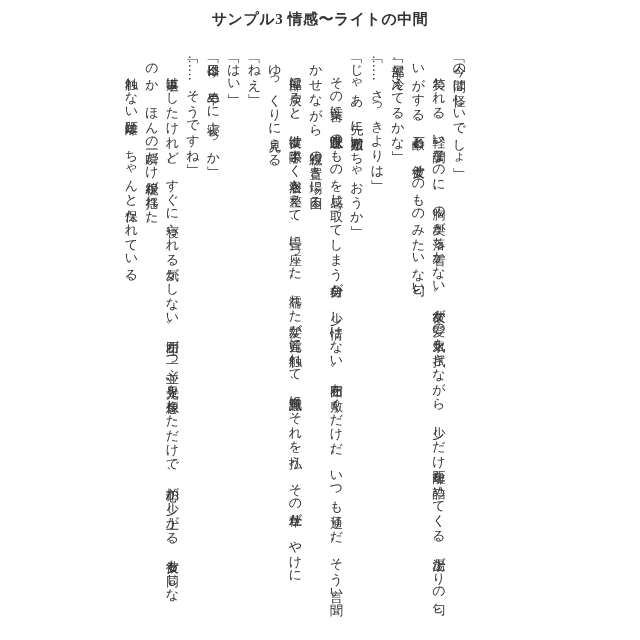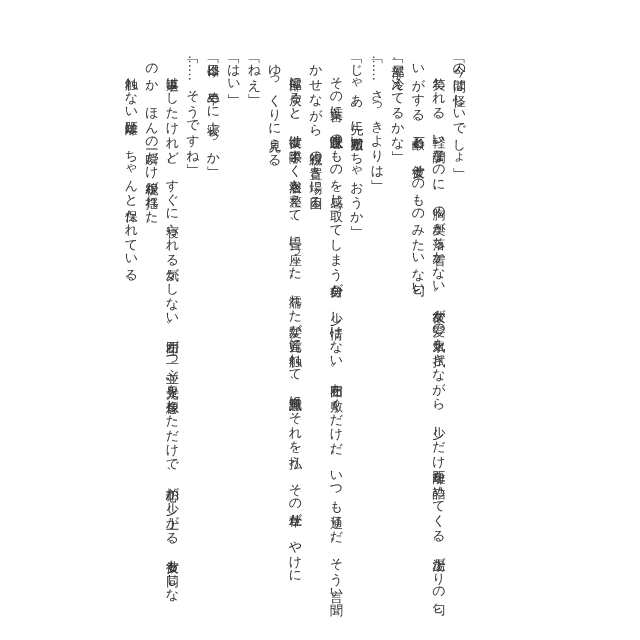--- a/index.html
+++ b/index.html
@@ -43,20 +43,21 @@
   .text-block p {
     margin: 0;
     padding: 0;
     white-space: pre-wrap;
   }
 </style>
 </head>
 <body>
 
 <div class="page">
+  <div class="title">サンプル3 情感〜ライトの中間</div>
 
   <div class="text-block">
     <p>「今の間は怪しいでしょ」</p>
     <p>　笑われる。軽い調子なのに、胸の奥が落ち着かない。彼女が髪の水気を拭きながら、少しだけ距離を詰めてくる。湯上がりの匂いがする。石鹸と、彼女そのものみたいな匂い。</p>
     <p>「部屋、冷えてるかな」</p>
     <p>「……さっきよりは」</p>
     <p>「じゃあ、先に布団敷いちゃおうか」</p>
     <p>　その言葉に、意味以上のものを感じ取ってしまう自分が、少し情けない。布団を敷くだけだ。いつも通りだ。そう言い聞かせながら、視線の置き場に困る。</p>
     <p>　部屋に戻ると、彼女は手際よく浴衣を整えて、畳に座った。濡れた髪が首元に触れて、無意識にそれを払う。その仕草が、やけにゆっくりに見える。</p>
     <p>「ねえ」</p>

